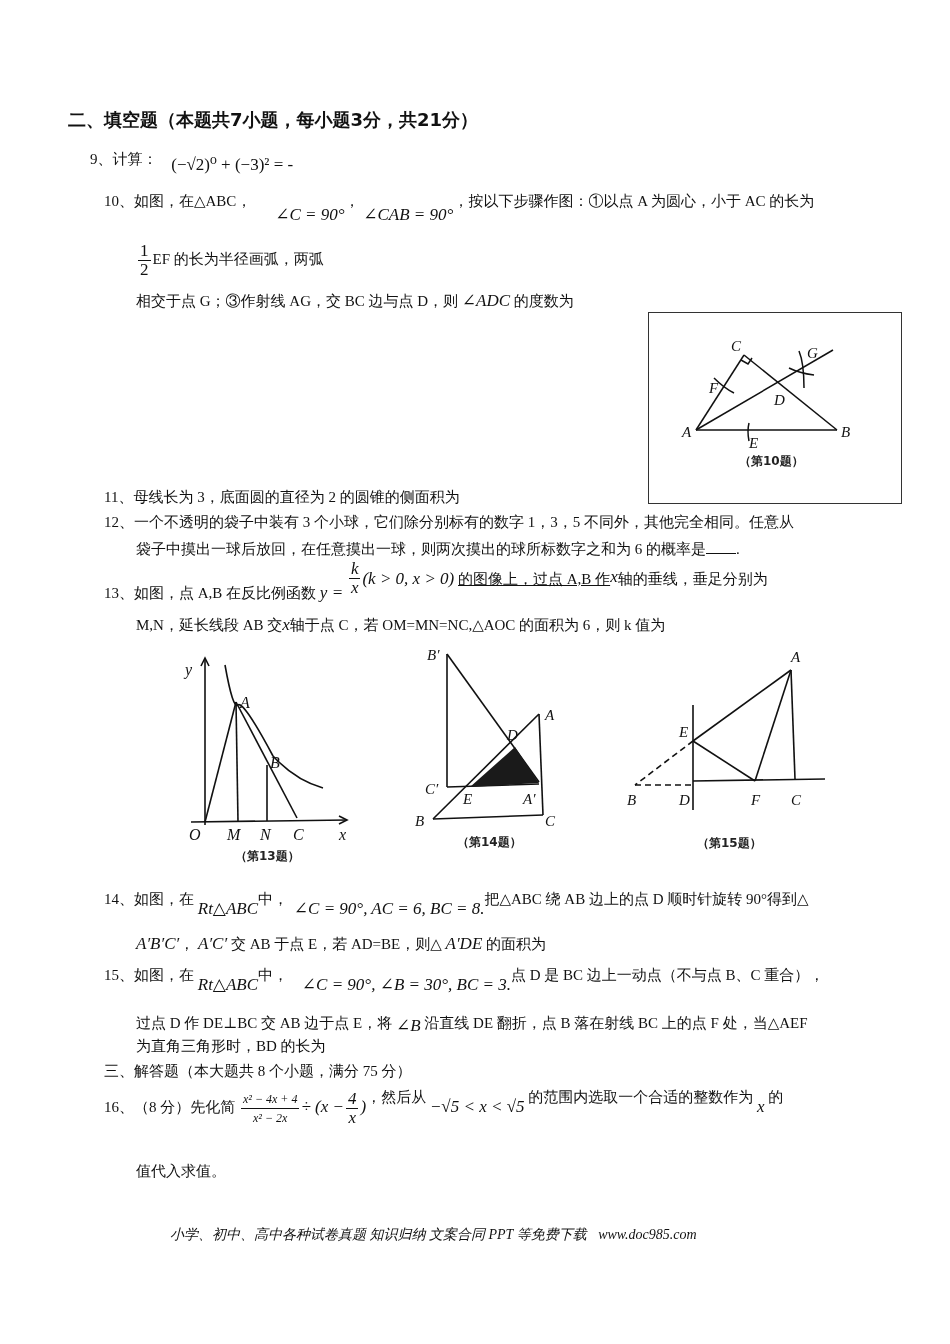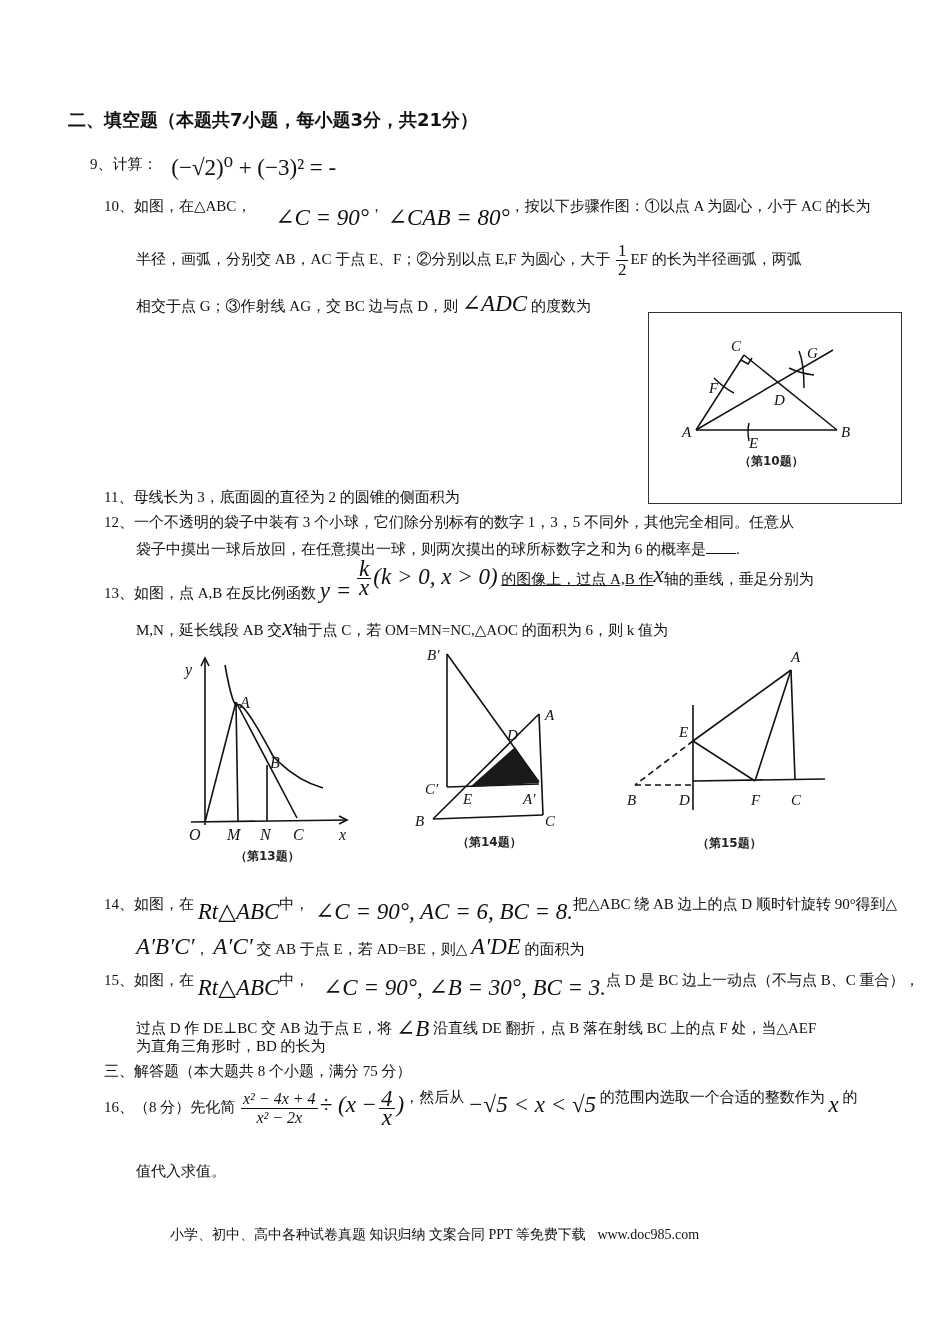--- a/index.html
+++ b/index.html
@@ -1,46 +1,45 @@
 <!DOCTYPE html>
 <html><head>
 <meta charset="utf-8">
 <style>
   html, body { margin:0; padding:0; background:#ffffff; }
   body { width:950px; height:1344px; position:relative; overflow:hidden;
          font-family:"Liberation Serif","DejaVu Serif",serif; color:#111; font-size:15px; }
   .abs { position:absolute; white-space:nowrap; }
   .bold { font-weight:bold; font-family:"DejaVu Sans","Liberation Sans",sans-serif; font-size:18px; }
-  .math { font-family:"Liberation Serif","DejaVu Serif",serif; font-style:italic; font-size:23px; }
+  .math { font-family:"Liberation Serif","DejaVu Serif",serif; font-style:italic; font-size:17px; }
   .frac { display:inline-block; vertical-align:middle; text-align:center; margin:0 2px; }
   .frac > span { display:block; line-height:18px; }
   .frac .num { border-bottom:1px solid #111; padding:0 2px; }
   .blank { display:inline-block; width:30px; border-bottom:1.5px solid #111; height:14px; vertical-align:baseline; }
   .fig-box { position:absolute; border:1.5px solid #333; background:#fff; }
   svg text { font-family:"Liberation Serif","DejaVu Serif",serif; font-style:italic; }
   svg .cap { font-style:normal; font-family:"DejaVu Sans","Liberation Sans",sans-serif; font-weight:bold; }
-  .footer { font-size:14px; }
+  .footer { font-size:14px;font-style:italic; }
 </style>
 </head>
 <body>
 
 <div class="abs bold" style="left:68px;top:108px;">二、填空题（本题共7小题，每小题3分，共21分）</div>
 
 <div class="abs" style="left:90px;top:148px;">
   <span>9、计算：</span>
   <span class="math" style="font-style:normal;margin-left:10px;position:relative;top:6px;">(−√2)⁰ + (−3)² = -</span>
 </div>
 
 <div class="abs" style="left:104px;top:190px;">
   <span>10、如图，在△ABC，</span>
   <span class="math" style="position:relative;top:14px;margin-left:20px;">∠C = 90°</span><span>，</span>
-  <span class="math" style="position:relative;top:14px;">∠CAB = 80°</span><span>，按以下步骤作图：①以点 A 为圆心，小于 AC 的长为</span>
+  <span class="math" style="position:relative;top:14px;">∠CAB = 90°</span><span>，按以下步骤作图：①以点 A 为圆心，小于 AC 的长为</span>
 </div>
 <div class="abs" style="left:136px;top:242px;">
-  <span>半径，画弧，分别交 AB，AC 于点 E、F；②分别以点 E,F 为圆心，大于</span>
   <span class="frac" style="font-size:17px;">
     <span class="num" style="border-bottom:1px solid #111;">1</span>
     <span>2</span>
   </span><span>EF 的长为半径画弧，两弧</span>
 </div>
 <div class="abs" style="left:136px;top:290px;">
   <span>相交于点 G；③作射线 AG，交 BC 边与点 D，则</span>
   <span class="math">∠ADC</span>
   <span>的度数为</span>
 </div>
@@ -189,21 +188,21 @@
   <span>过点 D 作 DE⊥BC 交 AB 边于点 E，将</span>
   <span class="math" style="position:relative;top:3px;">∠B</span>
   <span>沿直线 DE 翻折，点 B 落在射线 BC 上的点 F 处，当△AEF</span>
 </div>
 <div class="abs" style="left:136px;top:1037px;">为直角三角形时，BD 的长为</div>
 
 <div class="abs" style="left:104px;top:1062px;">三、解答题（本大题共 8 个小题，满分 75 分）</div>
 
 <div class="abs" style="left:104px;top:1090px;">
   <span style="position:relative;top:0px;">16、（8 分）先化简</span>
-  <span class="frac math" style="font-size:16px;">
+  <span class="frac math" style="font-size:12px;">
     <span class="num">x² − 4x + 4</span>
     <span>x² − 2x</span>
   </span><span class="math">÷ (x −</span><span class="frac math">
     <span class="num">4</span>
     <span>x</span>
   </span><span class="math">)</span><span style="position:relative;top:-10px;">，然后从</span>
   <span class="math" style="position:relative;top:0px;font-style:italic;">−√5 &lt; x &lt; √5</span>
   <span style="position:relative;top:-10px;">的范围内选取一个合适的整数作为</span>
   <span class="math">x</span>
   <span style="position:relative;top:-10px;">的</span>

